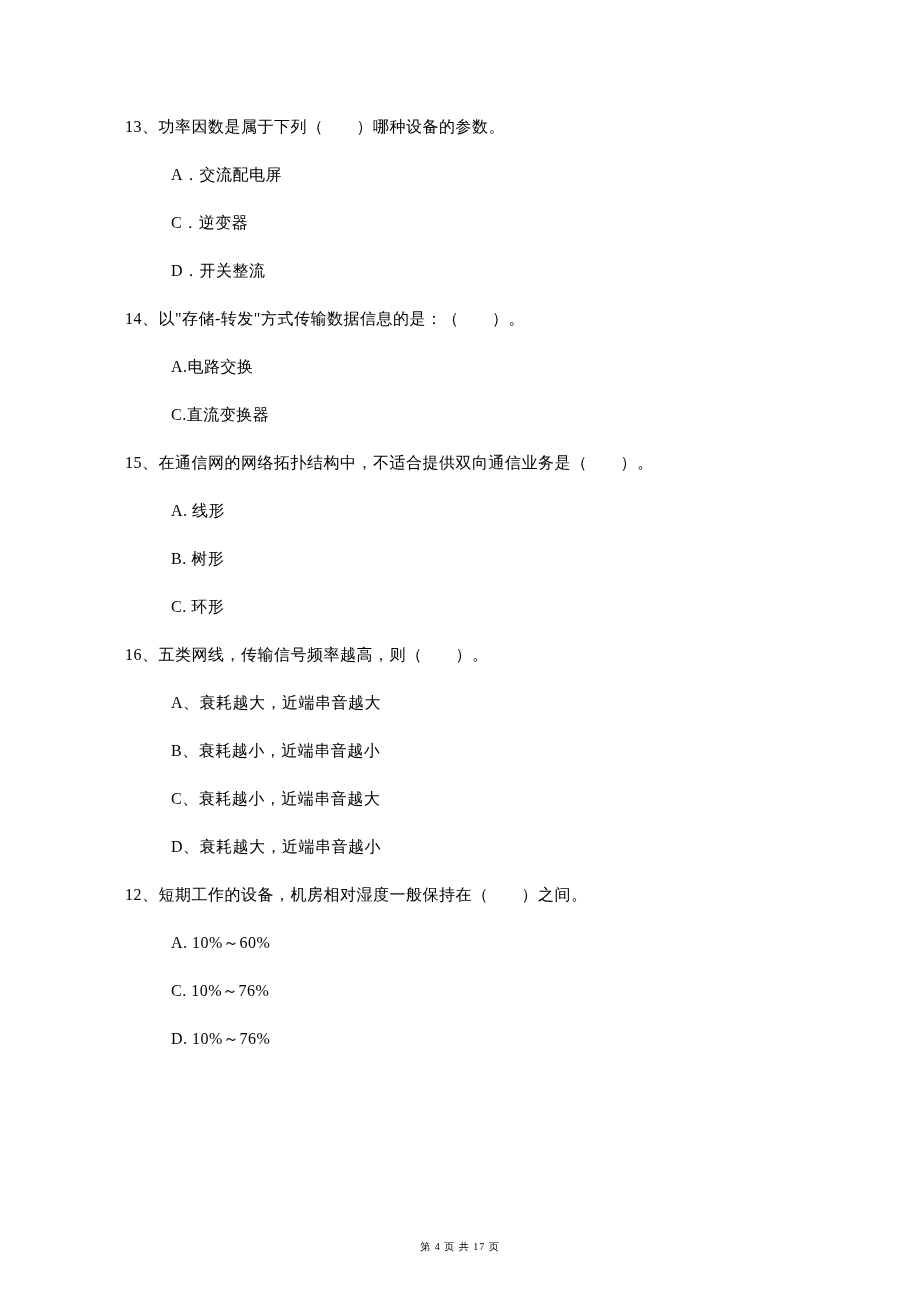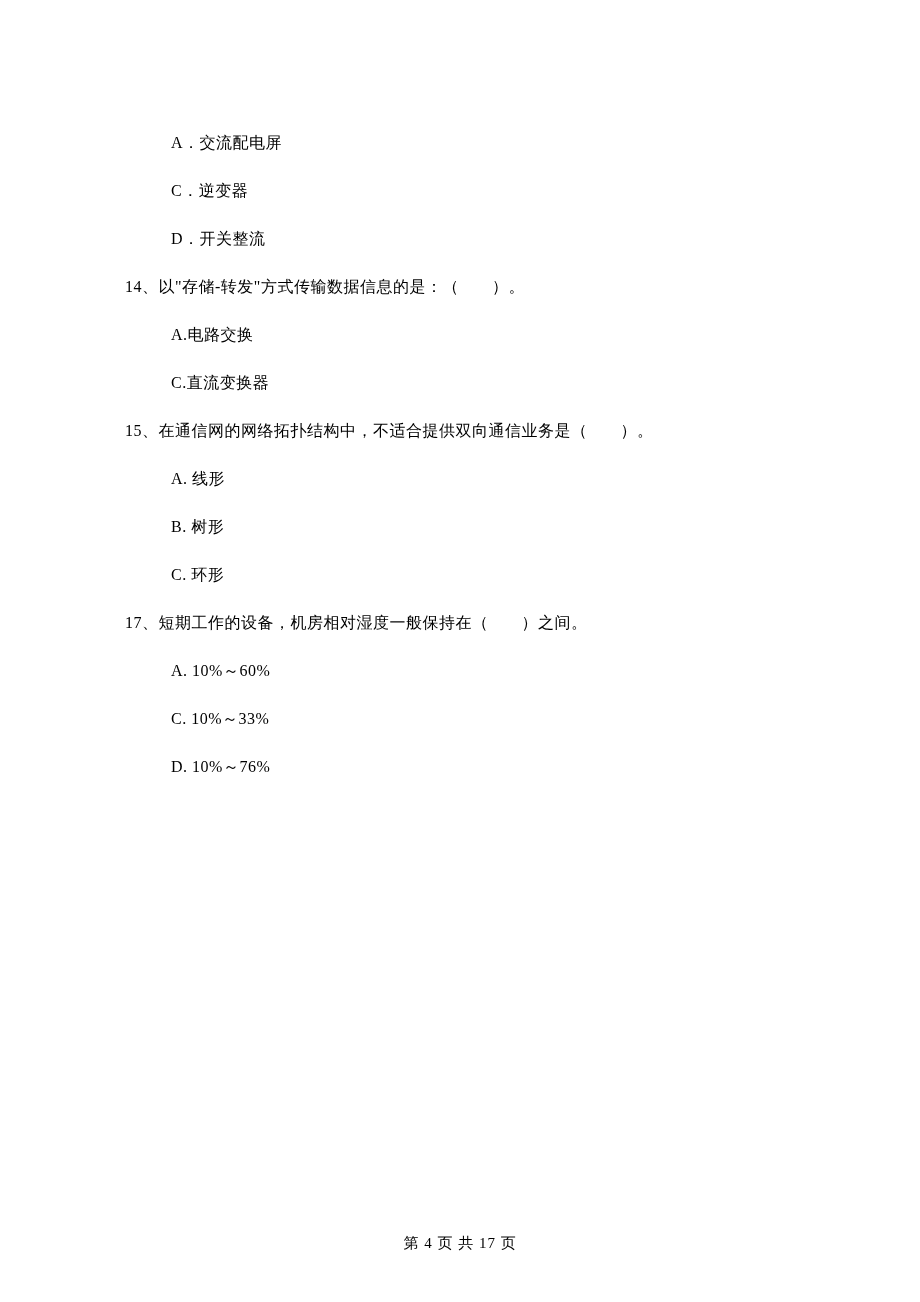--- a/index.html
+++ b/index.html
@@ -33,30 +33,31 @@
     }
     .q-block {
       margin-bottom: 24px;
     }
     .footer {
       position: absolute;
       bottom: 48px;
       left: 0;
       right: 0;
       text-align: center;
-      font-size: 15px;
+      font-size: 10px;
       letter-spacing: 1px;
     }
   </style>
 </head>
 <body>
 
 <div class="page">
 
   <div class="q-block">
+    <div class="q-stem">13、功率因数是属于下列（　　）哪种设备的参数。</div>
     <div class="options">
       <div class="option">A．交流配电屏</div>
       <div class="option">C．逆变器</div>
       <div class="option">D．开关整流</div>
     </div>
   </div>
 
   <div class="q-block">
     <div class="q-stem">14、以"存储-转发"方式传输数据信息的是：（　　）。</div>
     <div class="options">
@@ -67,25 +68,34 @@
 
   <div class="q-block">
     <div class="q-stem">15、在通信网的网络拓扑结构中，不适合提供双向通信业务是（　　）。</div>
     <div class="options">
       <div class="option">A.  线形</div>
       <div class="option">B.  树形</div>
       <div class="option">C.  环形</div>
     </div>
   </div>
 
+  <div class="q-block">
+    <div class="q-stem">16、五类网线，传输信号频率越高，则（　　）。</div>
+    <div class="options">
+      <div class="option">A、衰耗越大，近端串音越大</div>
+      <div class="option">B、衰耗越小，近端串音越小</div>
+      <div class="option">C、衰耗越小，近端串音越大</div>
+      <div class="option">D、衰耗越大，近端串音越小</div>
+    </div>
+  </div>
 
   <div class="q-block">
-    <div class="q-stem">17、短期工作的设备，机房相对湿度一般保持在（　　）之间。</div>
+    <div class="q-stem">12、短期工作的设备，机房相对湿度一般保持在（　　）之间。</div>
     <div class="options">
       <div class="option">A.  10%～60%</div>
-      <div class="option">C.  10%～33%</div>
+      <div class="option">C.  10%～76%</div>
       <div class="option">D.  10%～76%</div>
     </div>
   </div>
 
 </div>
 
 <div class="footer">第 4 页 共 17 页</div>
 
 </body></html>

